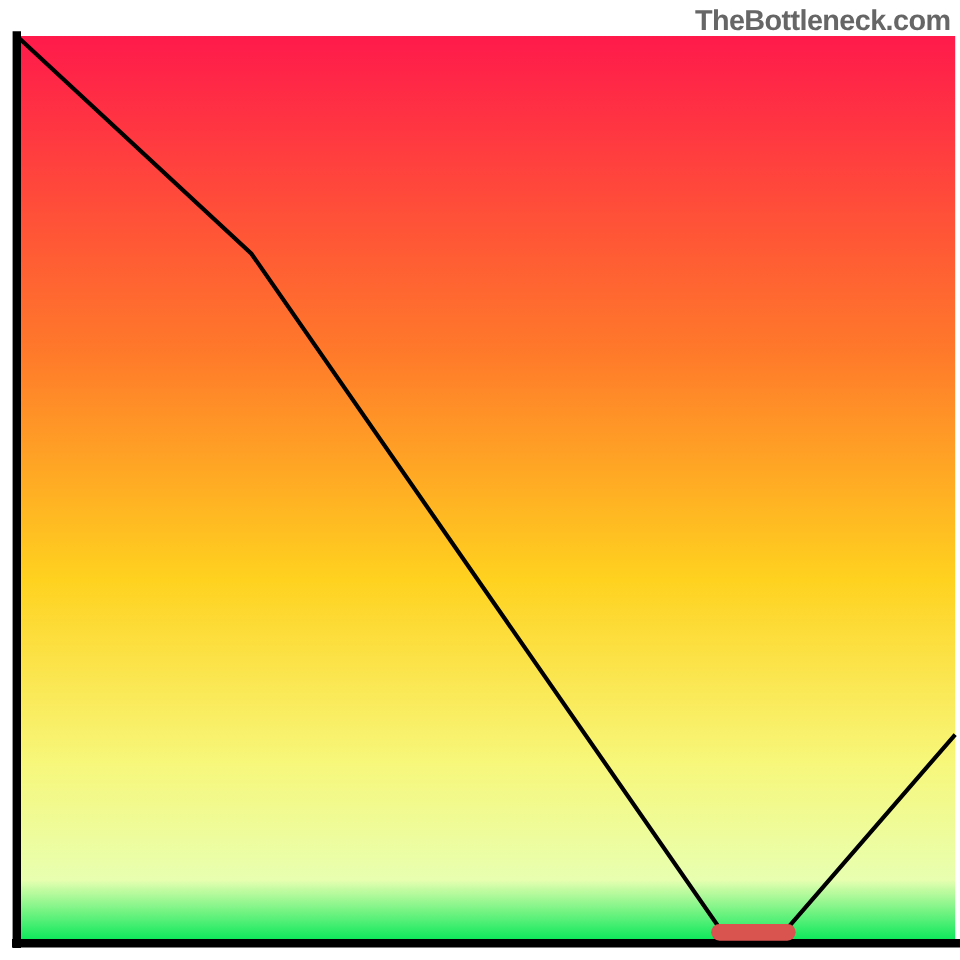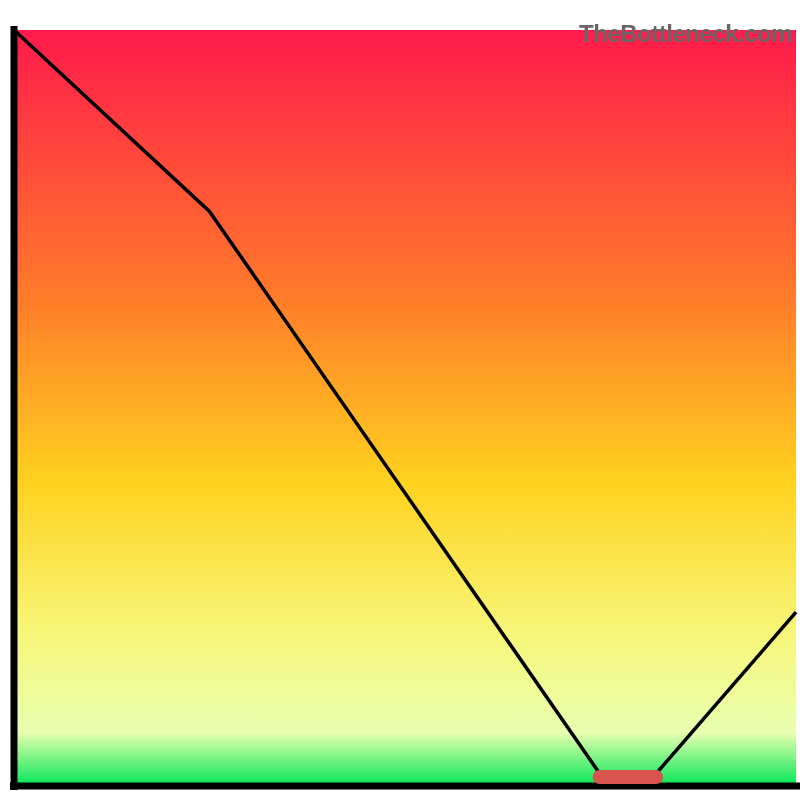--- a/index.html
+++ b/index.html
@@ -10,21 +10,21 @@
     background: #ffffff;
     font-family: Arial, Helvetica, sans-serif;
   }
   .container {
     position: relative;
     width: 800px;
     height: 800px;
   }
   .watermark {
     position: absolute;
-    top: 20px;
+    top: 4px;
     right: 8px;
     font-size: 24px;
     font-weight: 600;
     color: #666666;
     letter-spacing: -0.5px;
   }
   svg {
     display: block;
   }
 </style>

